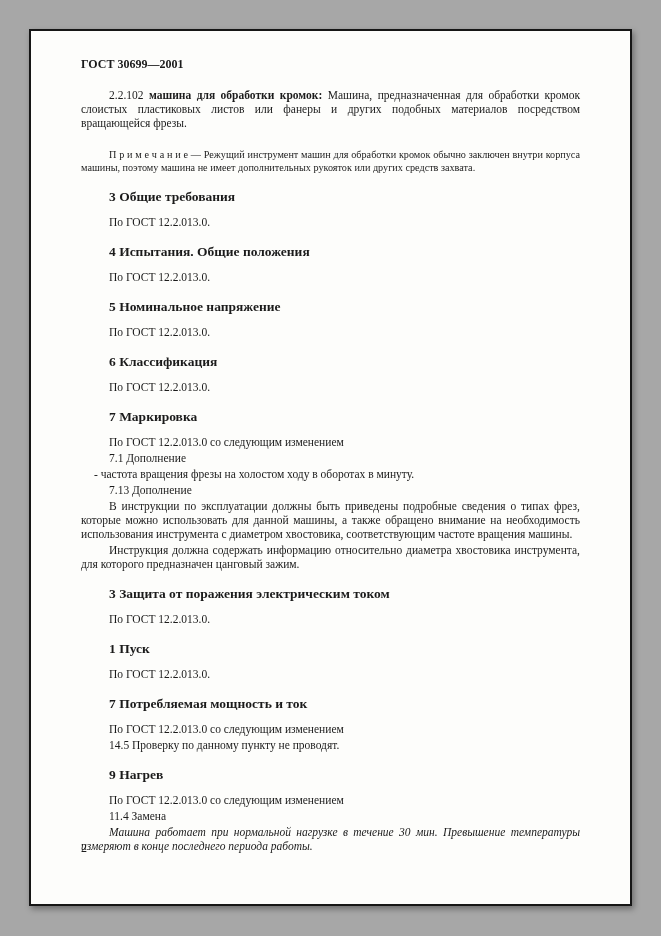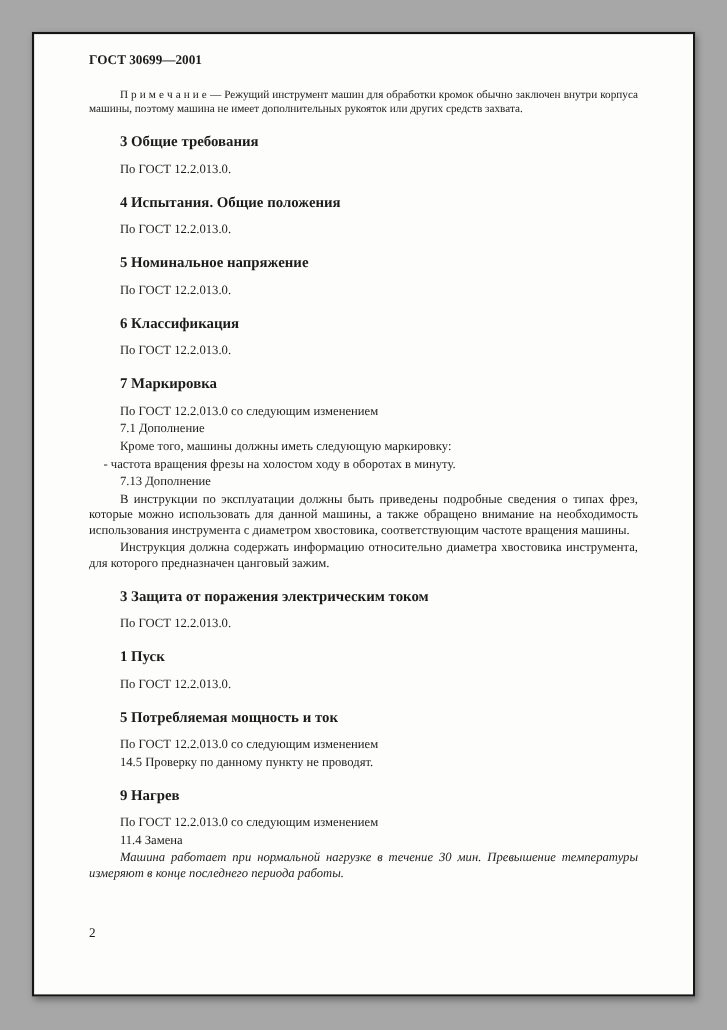--- a/index.html
+++ b/index.html
@@ -13,21 +13,21 @@
   }
   .page {
     position: absolute;
     left: 29px;
     top: 29px;
     width: 603px;
     height: 877px;
     box-sizing: border-box;
     background: #fdfdfb;
     border: 2px solid #161616;
-    padding: 16px 50px 20px 50px;
+    padding: 26px 50px 20px 50px;
     overflow: hidden;
     box-shadow: 2px 3px 6px rgba(0,0,0,0.35);
   }
   .doc-header {
     font-weight: bold;
     font-size: 12px;
     margin: 0 0 16px 0;
   }
   .para {
     margin: 2px 0 0 0;
@@ -57,51 +57,51 @@
     font-size: 12px;
   }
 </style>
 </head>
 <body>
 
 <div class="page">
 
   <div class="doc-header">ГОСТ 30699—2001</div>
 
+  <p class="para"><span>2.2.102</span> <span class="bold">машина для обработки кромок:</span> <span>Машина, предназначенная для обработки кромок слоистых пластиковых листов или фанеры и других подобных материалов посредством вращающейся фрезы.</span></p>
 
   <p class="para note">П р и м е ч а н и е — Режущий инструмент машин для обработки кромок обычно заключен внутри корпуса машины, поэтому машина не имеет дополнительных рукояток или других средств захвата.</p>
 
   <h2 class="sec-title">3 Общие требования</h2>
   <p class="para">По ГОСТ 12.2.013.0.</p>
 
   <h2 class="sec-title">4 Испытания. Общие положения</h2>
   <p class="para">По ГОСТ 12.2.013.0.</p>
 
   <h2 class="sec-title">5 Номинальное напряжение</h2>
   <p class="para">По ГОСТ 12.2.013.0.</p>
 
   <h2 class="sec-title">6 Классификация</h2>
   <p class="para">По ГОСТ 12.2.013.0.</p>
 
   <h2 class="sec-title">7 Маркировка</h2>
   <p class="para">По ГОСТ 12.2.013.0 со следующим изменением</p>
   <p class="para">7.1 Дополнение</p>
-  <p class="para">Кроме того, машины должны иметь следующую маркировку:</p>
   <p class="para no-indent">- частота вращения фрезы на холостом ходу в оборотах в минуту.</p>
   <p class="para">7.13 Дополнение</p>
   <p class="para">В инструкции по эксплуатации должны быть приведены подробные сведения о типах фрез, которые можно использовать для данной машины, а также обращено внимание на необходимость использования инструмента с диаметром хвостовика, соответствующим частоте вращения машины.</p>
   <p class="para">Инструкция должна содержать информацию относительно диаметра хвостовика инструмента, для которого предназначен цанговый зажим.</p>
 
   <h2 class="sec-title">3 Защита от поражения электрическим током</h2>
   <p class="para">По ГОСТ 12.2.013.0.</p>
 
   <h2 class="sec-title">1 Пуск</h2>
   <p class="para">По ГОСТ 12.2.013.0.</p>
 
-  <h2 class="sec-title">5 Потребляемая мощность и ток</h2>
+  <h2 class="sec-title">7 Потребляемая мощность и ток</h2>
   <p class="para">По ГОСТ 12.2.013.0 со следующим изменением</p>
   <p class="para">14.5 Проверку по данному пункту не проводят.</p>
 
   <h2 class="sec-title">9 Нагрев</h2>
   <p class="para">По ГОСТ 12.2.013.0 со следующим изменением</p>
   <p class="para">11.4 Замена</p>
   <p class="para italic">Машина работает при нормальной нагрузке в течение 30 мин. Превышение температуры измеряют в конце последнего периода работы.</p>
 
   <div class="page-number">2</div>
 

